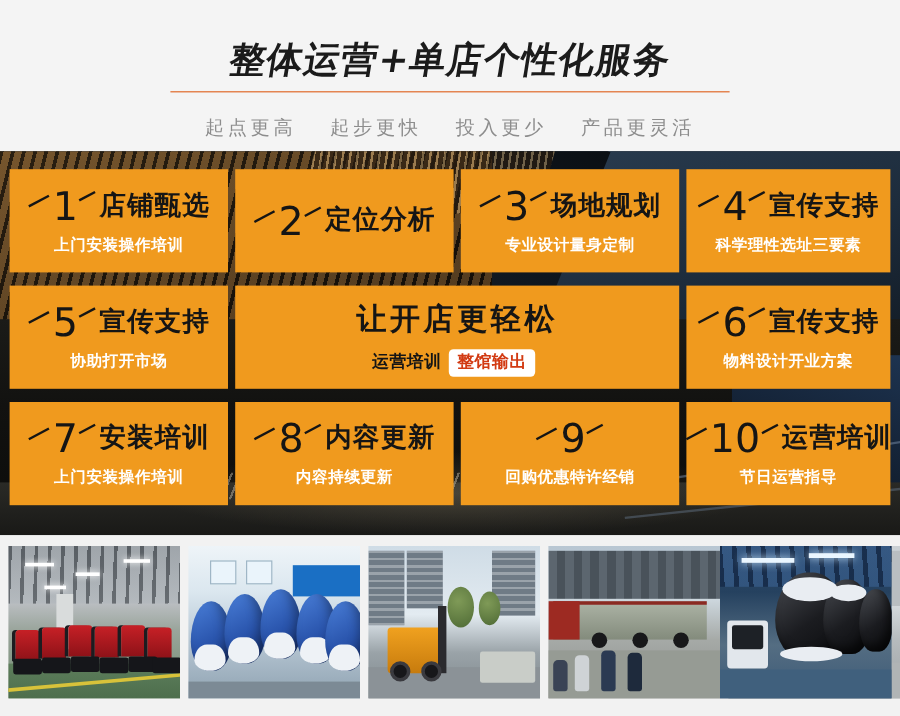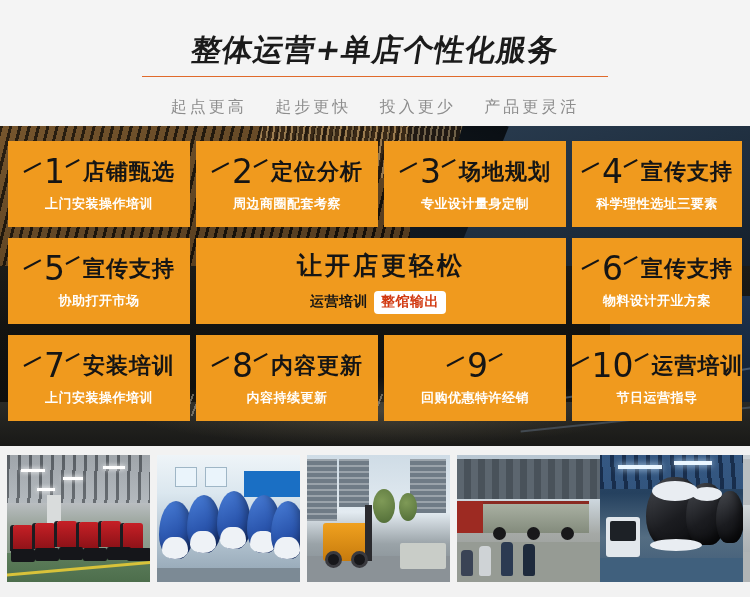--- a/index.html
+++ b/index.html
@@ -256,21 +256,20 @@
       <div class="card-desc">上门安装操作培训</div>
     </div>
 
     <div class="card" style="left:196px;top:15px;width:182px;height:86px;">
       <div class="card-head">
         <span class="slash"></span>
         <span class="num">2</span>
         <span class="slash post"></span>
         <span class="card-title">定位分析</span>
       </div>
-      <div class="card-desc">周边商圈配套考察</div>
     </div>
 
     <div class="card" style="left:384px;top:15px;width:182px;height:86px;">
       <div class="card-head">
         <span class="slash"></span>
         <span class="num">3</span>
         <span class="slash post"></span>
         <span class="card-title">场地规划</span>
       </div>
       <div class="card-desc">专业设计量身定制</div>

